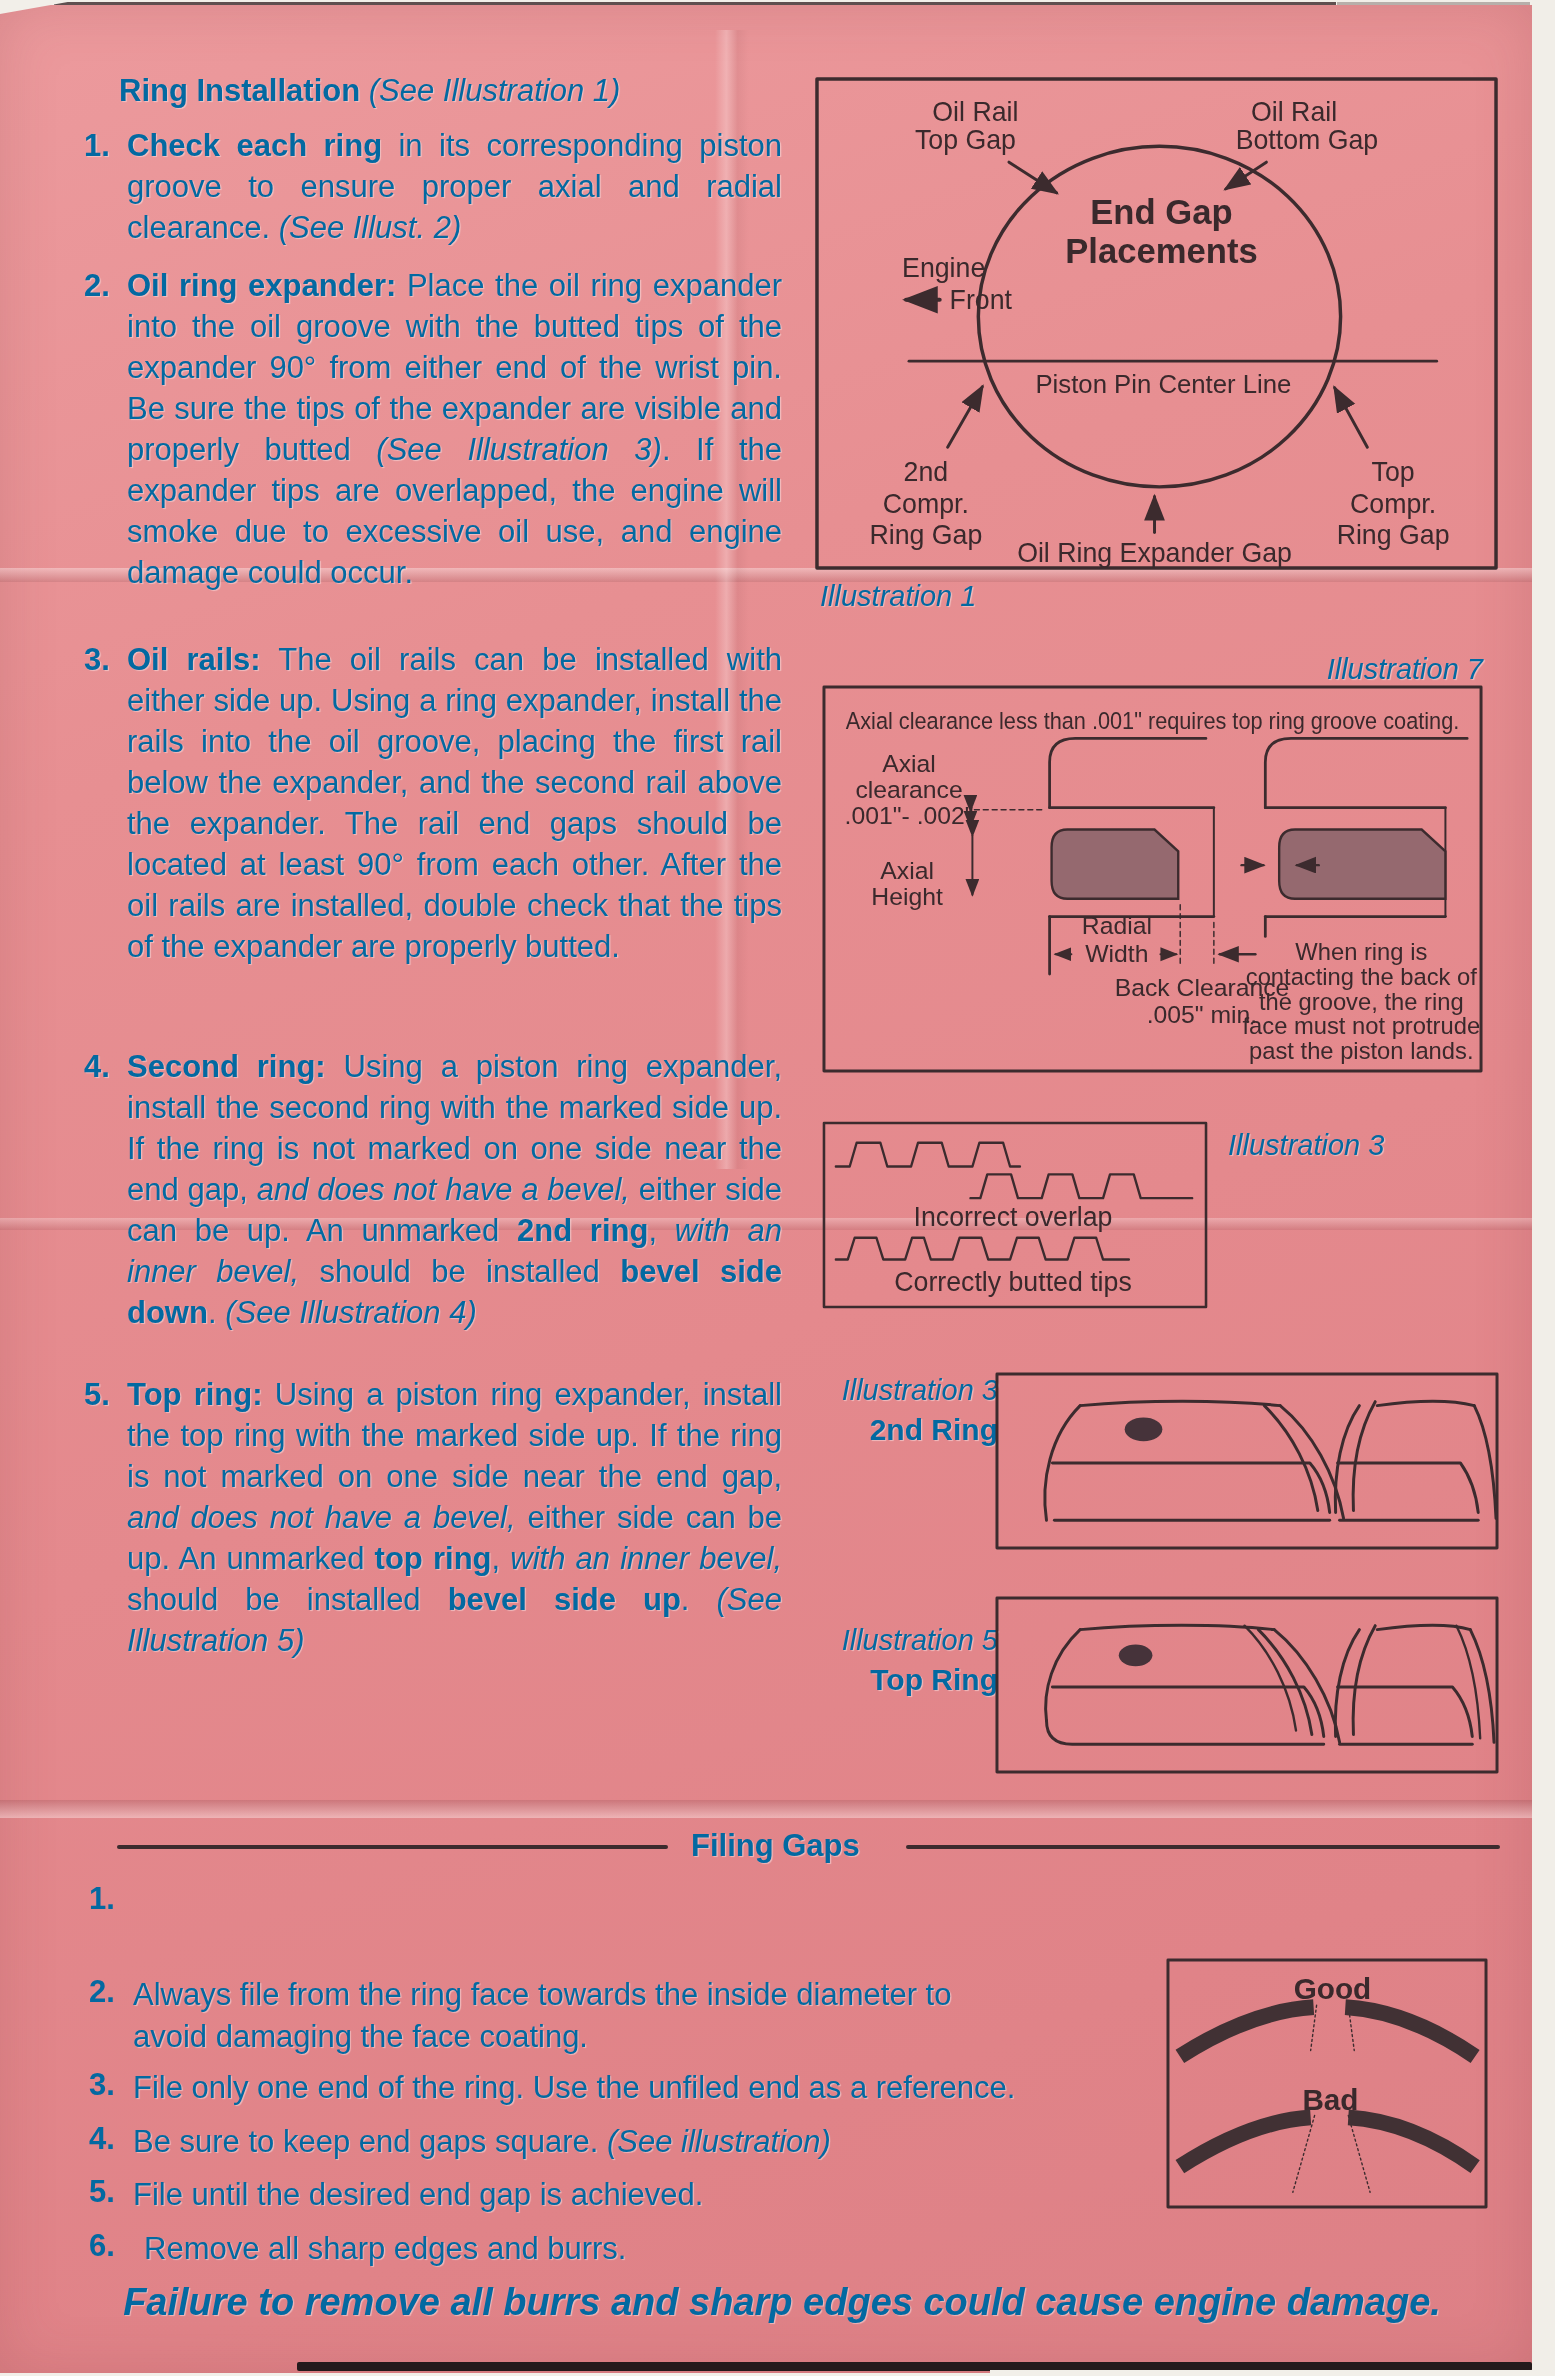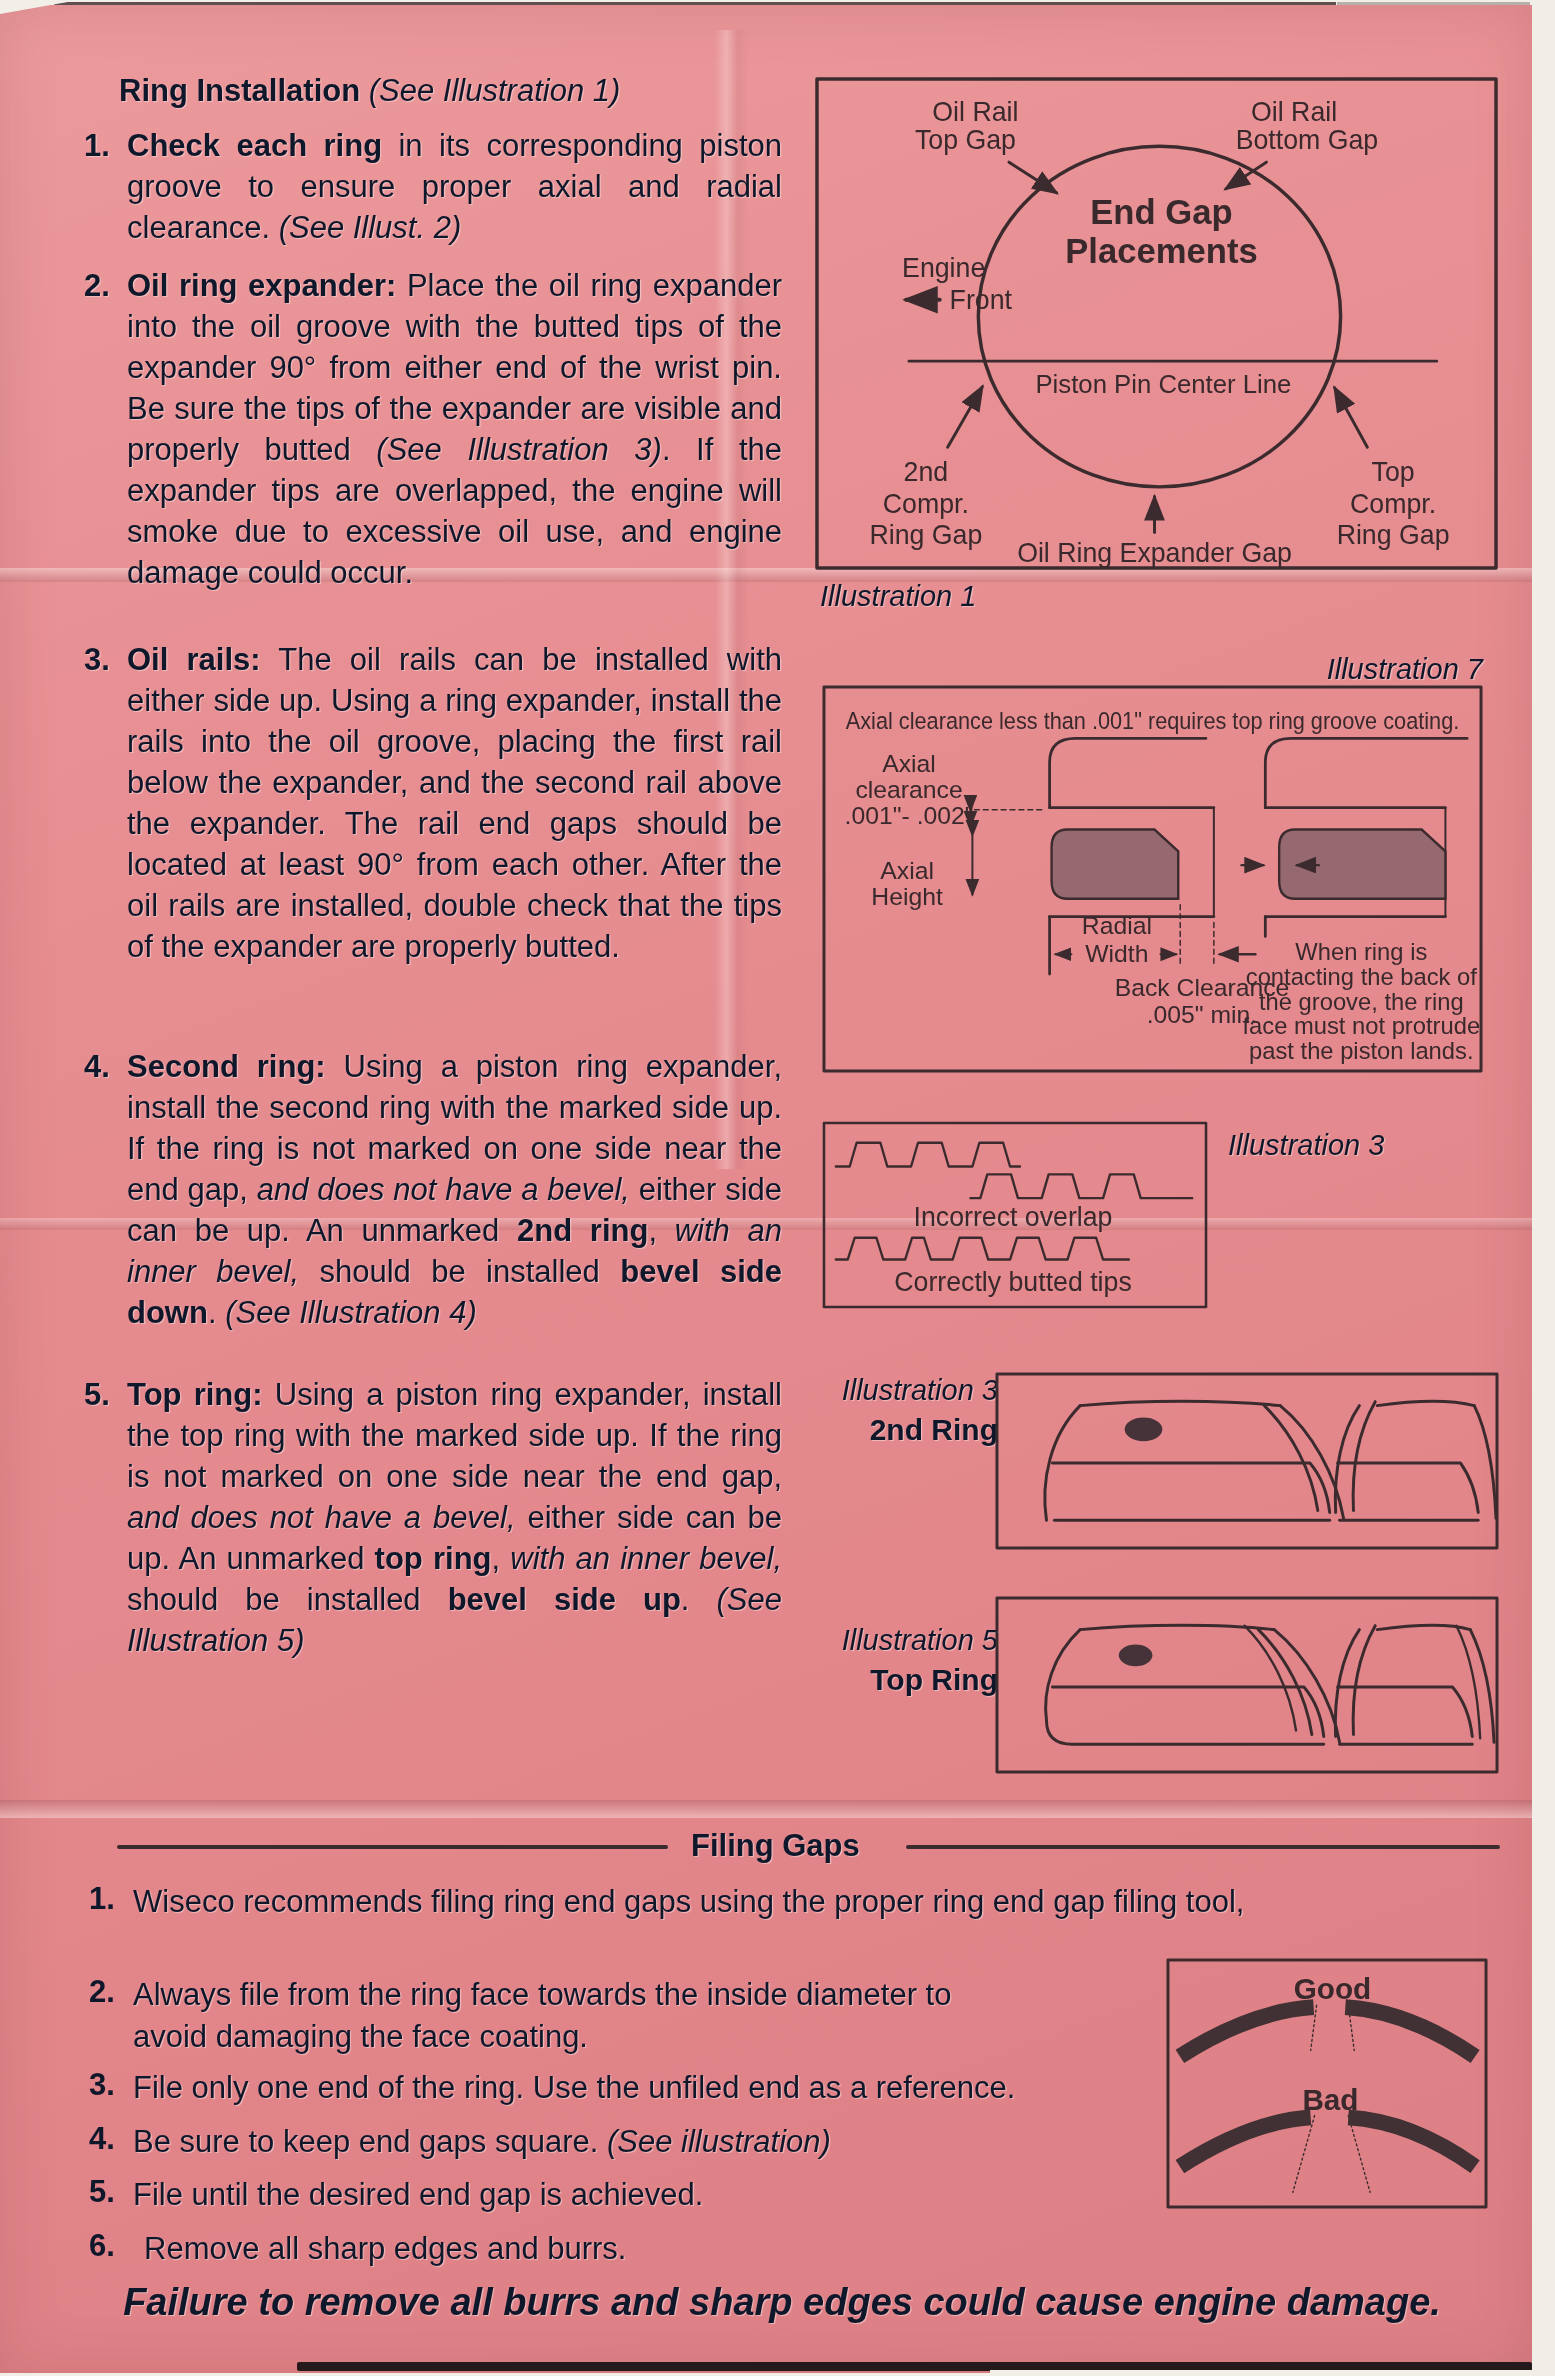--- a/index.html
+++ b/index.html
@@ -1,20 +1,20 @@
 <!DOCTYPE html>
 <html><head>
 <meta charset="utf-8">
 <style>
   html,body{margin:0;padding:0;background:#b9b2a8;}
   #canvas{
     position:relative;width:1555px;height:2376px;overflow:hidden;
     background:#f2efe9;
     font-family:"Liberation Sans","DejaVu Sans",sans-serif;
-    color:#0f172a;
+    color:#0369a1;
   }
   .abs{position:absolute;}
   .paper{
     position:absolute;left:0;top:5px;width:1532px;height:2368px;
     background:linear-gradient(160deg,#ec9a9d 0%,#e78f92 28%,#e4898d 55%,#e08388 82%,#dd8086 100%);
     box-shadow:inset 0 0 59px rgba(120,50,55,0.18);
   }
   .crease-h{position:absolute;left:0;width:1532px;pointer-events:none;}
   .crease-v{position:absolute;pointer-events:none;}
   .txt{text-shadow:1.2px 1.4px 1px rgba(252,228,228,0.55);}
@@ -213,21 +213,20 @@
     <path class="ln" d="M346,92 H462 C474,106 480,124 482,142" stroke-width="3"></path>
     <path class="ln" d="M348,150 H482" stroke-width="3"></path>
   </svg>
 
   <div class="rule" style="left:117px;top:1845px;width:551px;height:4px;"></div>
   <div class="abs txt bd" style="left:691px;top:1828px;font-size:31px;">Filing Gaps</div>
   <div class="rule" style="left:906px;top:1845px;width:594px;height:4px;"></div>
 
   <div class="abs" style="left:89px;top:1881px;">
     <span class="fnum" style="left:0;top:0;">1.</span>
-    <div class="fitem txt" style="margin-left:44px;">Wiseco recommends filing ring end gaps using the proper ring end gap filing tool,</div>
   </div>
 
   <div class="abs" style="left:89px;top:1974px;">
     <span class="fnum" style="left:0;top:0;">2.</span>
     <div class="fitem txt" style="margin-left:44px;">Always file from the ring face towards the inside diameter to</div>
     <div class="fitem txt" style="margin-left:44px;">avoid damaging the face coating.</div>
   </div>
 
   <div class="abs" style="left:89px;top:2067px;">
     <span class="fnum" style="left:0;top:0;">3.</span>

